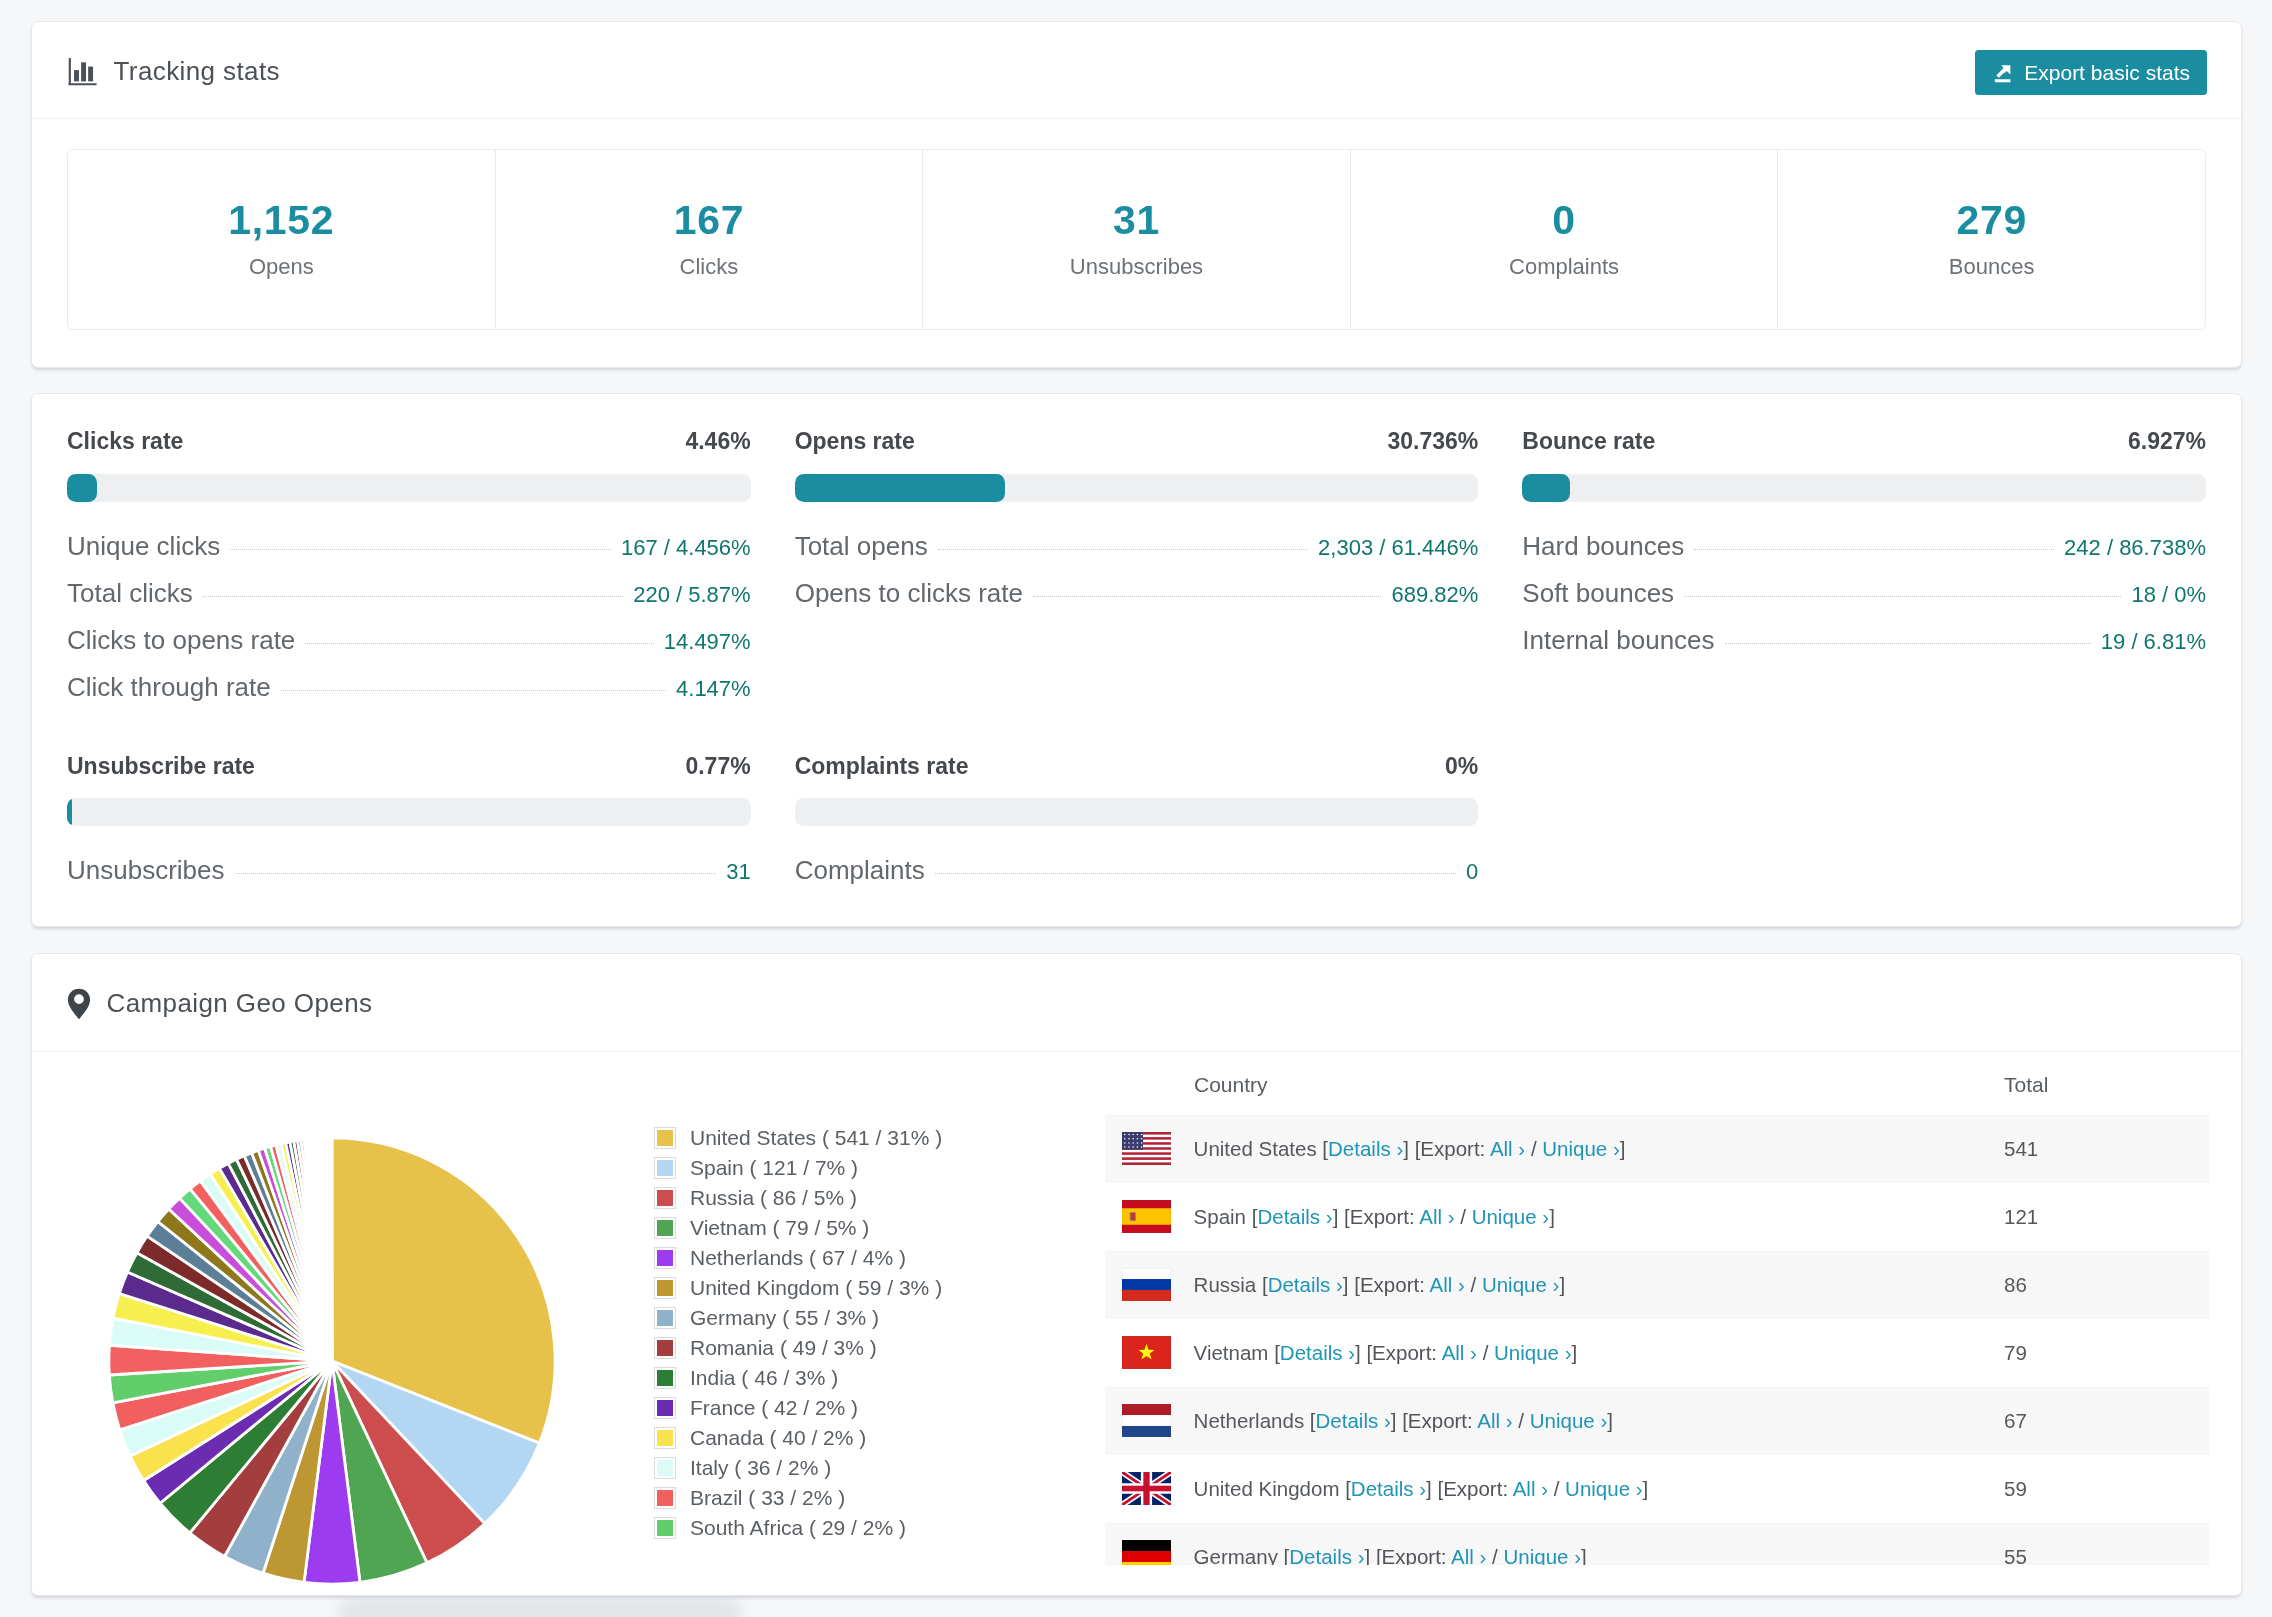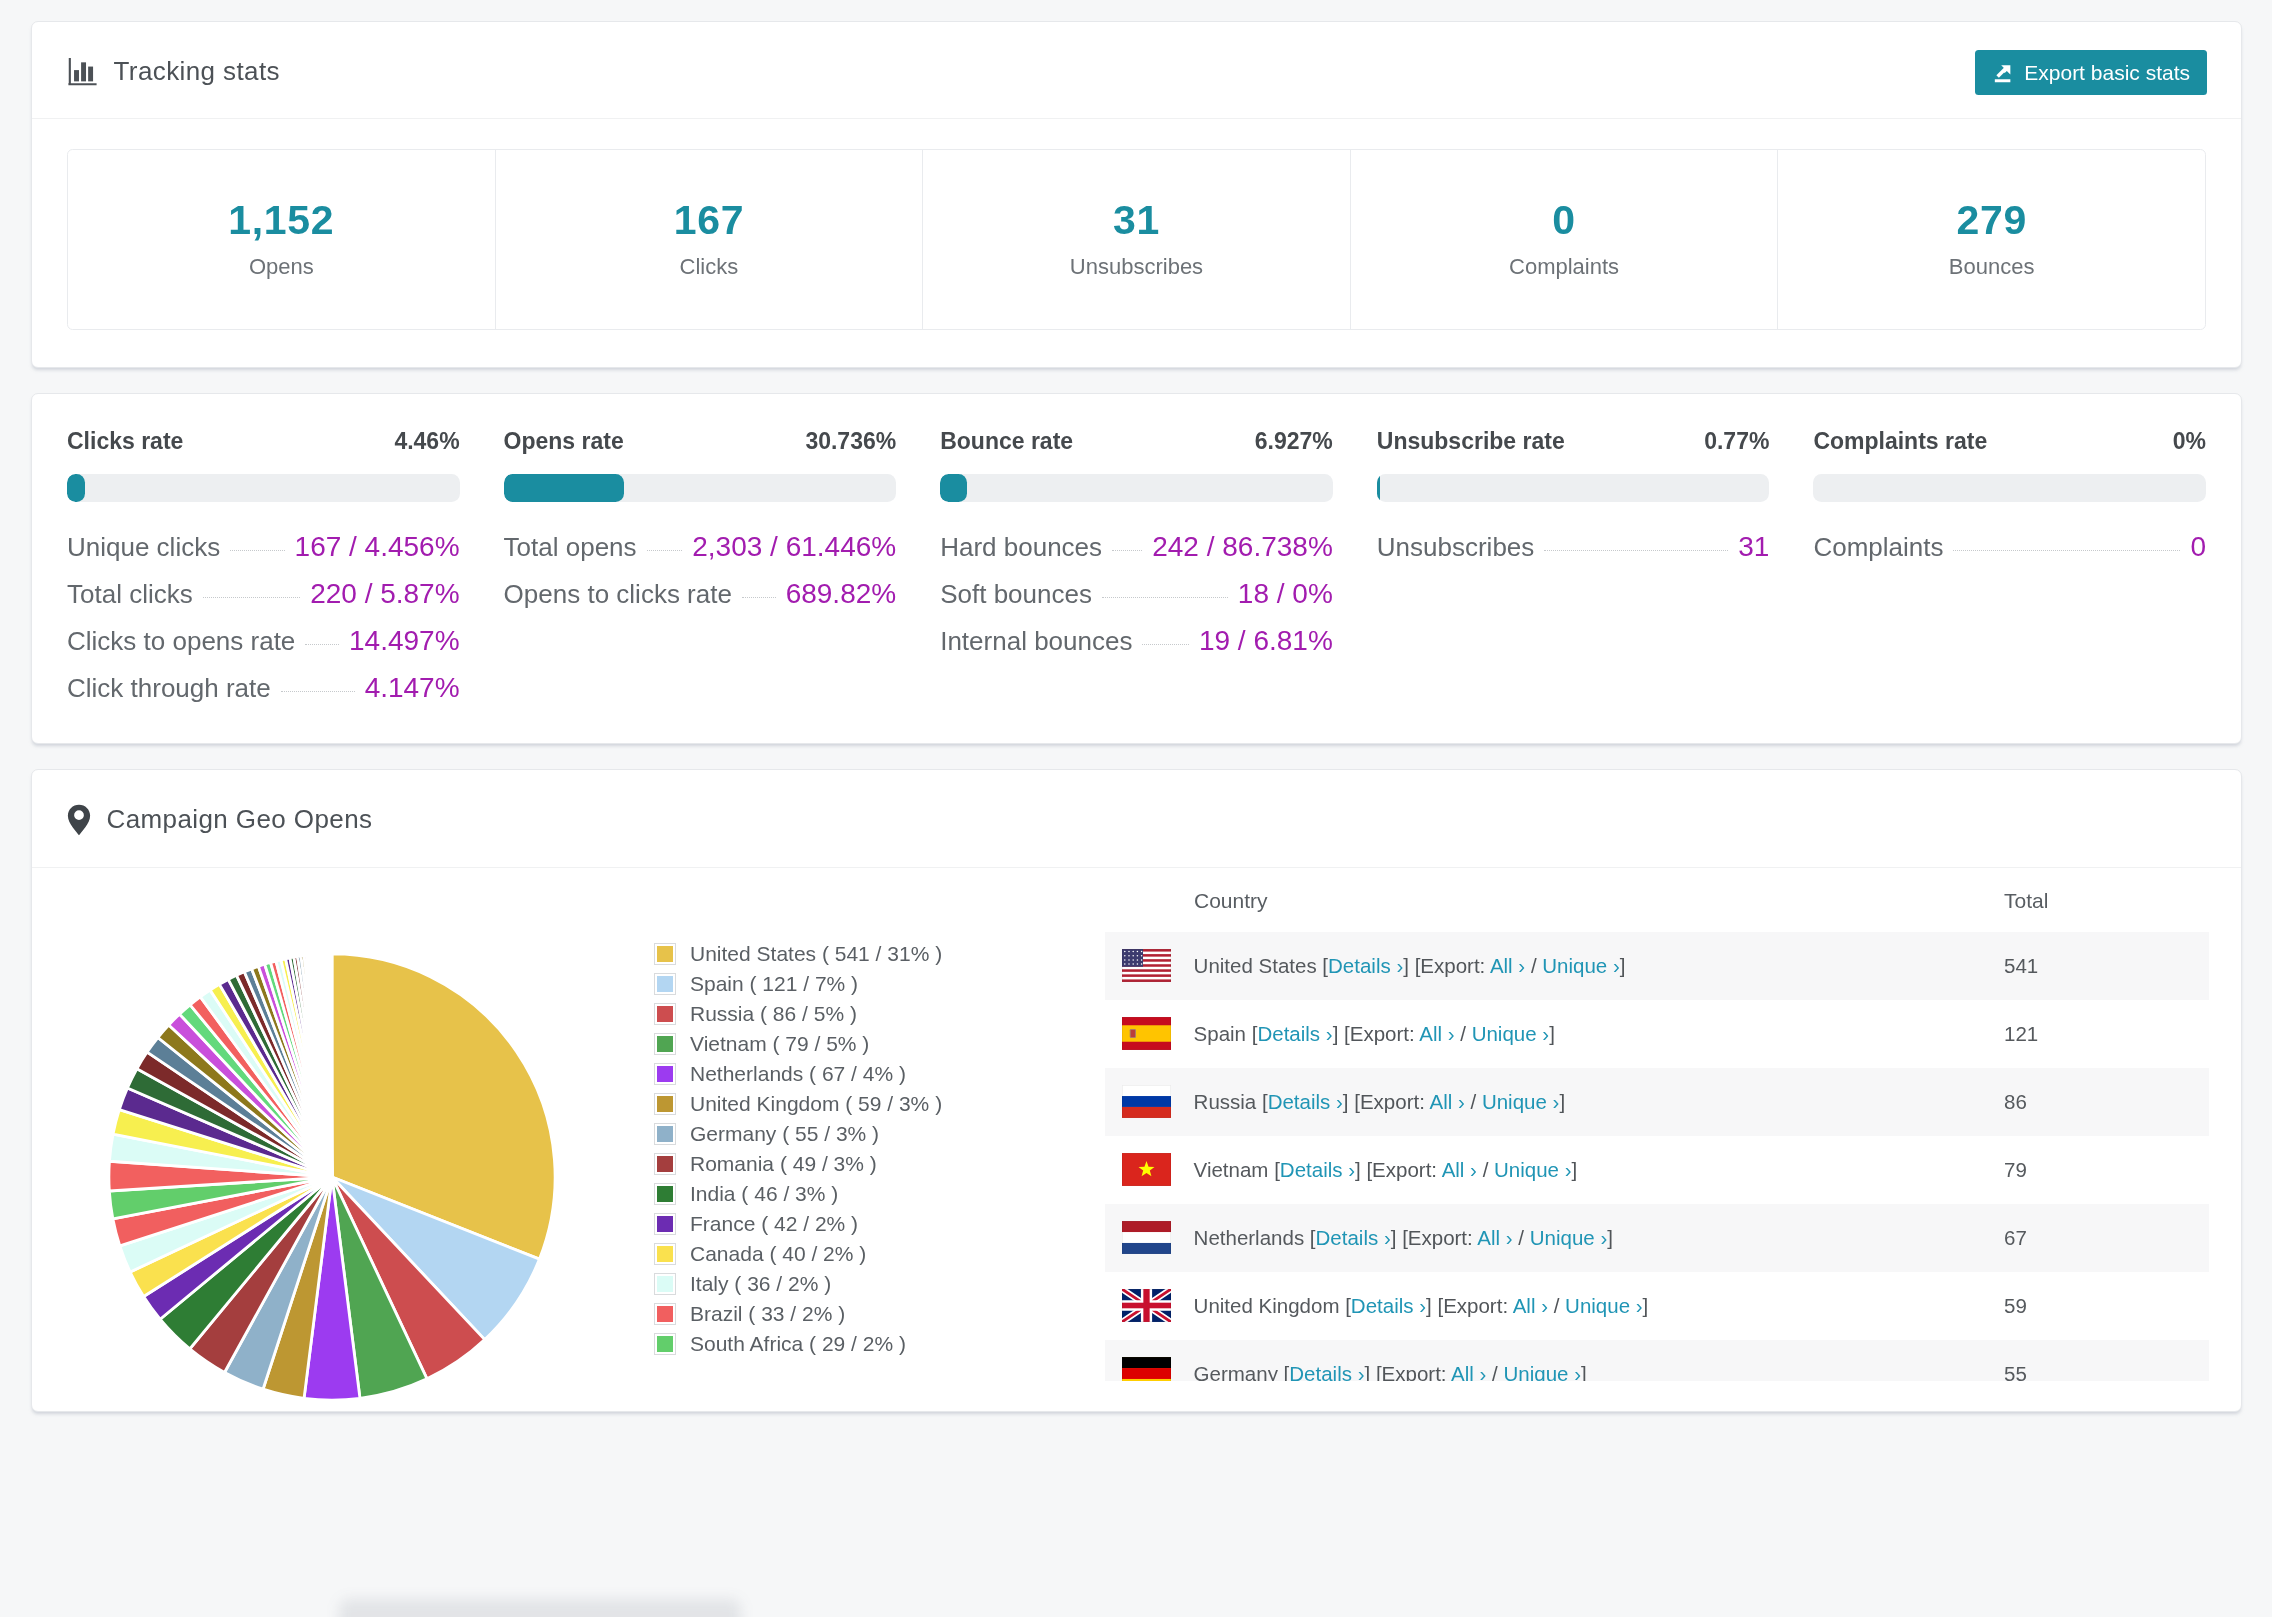--- a/index.html
+++ b/index.html
@@ -56,41 +56,41 @@
   .summary-num {
     font-size:41px; font-weight:700; color:var(--accent);
     line-height:47px; letter-spacing:0.7px;
   }
   .summary-lbl { font-size:22px; color:#6d7277; margin-top:10px; }
 
   
   .rates-card { padding:34px 35px 41px 35px; }
   .rates-grid {
     display:grid;
-    grid-template-columns:repeat(5,1fr);
+    grid-template-columns:repeat(3,1fr);
     column-gap:44px; row-gap:51px;
   }
   .rate-head {
     display:flex; justify-content:space-between; align-items:baseline;
     font-size:23px; font-weight:700; color:#45494d;
   }
   .rate-bar {
     margin-top:18.4px; height:28px; border-radius:8.5px;
     background:#edeff1; overflow:hidden;
   }
   .rate-fill { height:100%; border-radius:8.5px; background:var(--accent); }
   .rate-rows { margin-top:31px; }
   .rate-row { display:flex; align-items:baseline; margin-top:19px; line-height:27px; }
   .rate-row-label { font-size:26px; color:#63686d; white-space:nowrap; }
   .leader {
     flex:1 1 auto; min-width:28px;
     border-bottom:1.4px dotted #c6c9cc;
     margin:0 10px; transform:translateY(-5px);
   }
-  .rate-row-value { font-size:28px; color:#a21caf; white-space:nowrap; }
+  .rate-row-value { font-size:22px; color:#0f766e; white-space:nowrap; }
 
   
   .geo-content { display:flex; padding:0 32px 0 67px; height:543px; }
   .pie-wrap { flex:0 0 519px; padding-top:76px; }
   .legend {
     flex:0 0 487px; list-style:none;
     padding-top:71px;
   }
   .legend li { display:flex; align-items:center; gap:14px; height:30px;padding-left:36px; }
   .legend-swatch {

